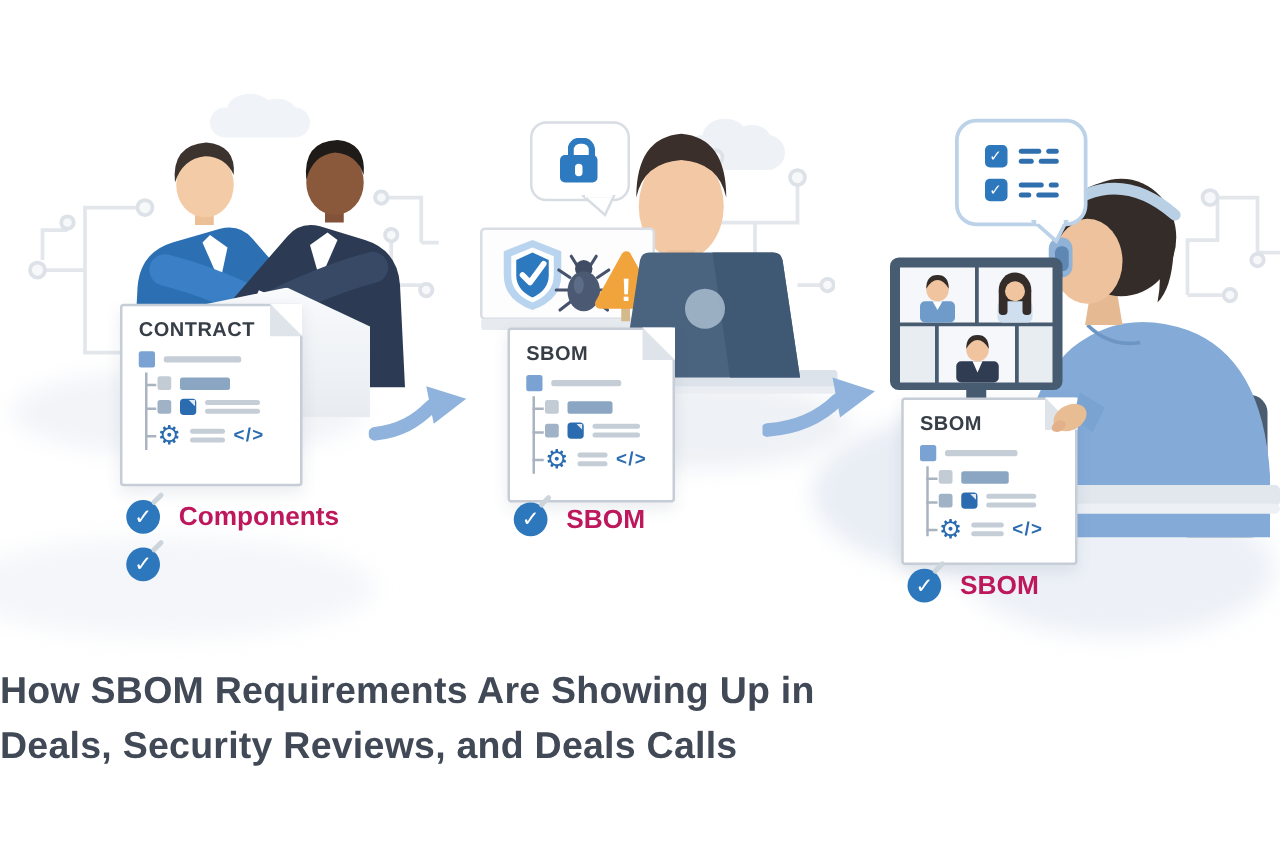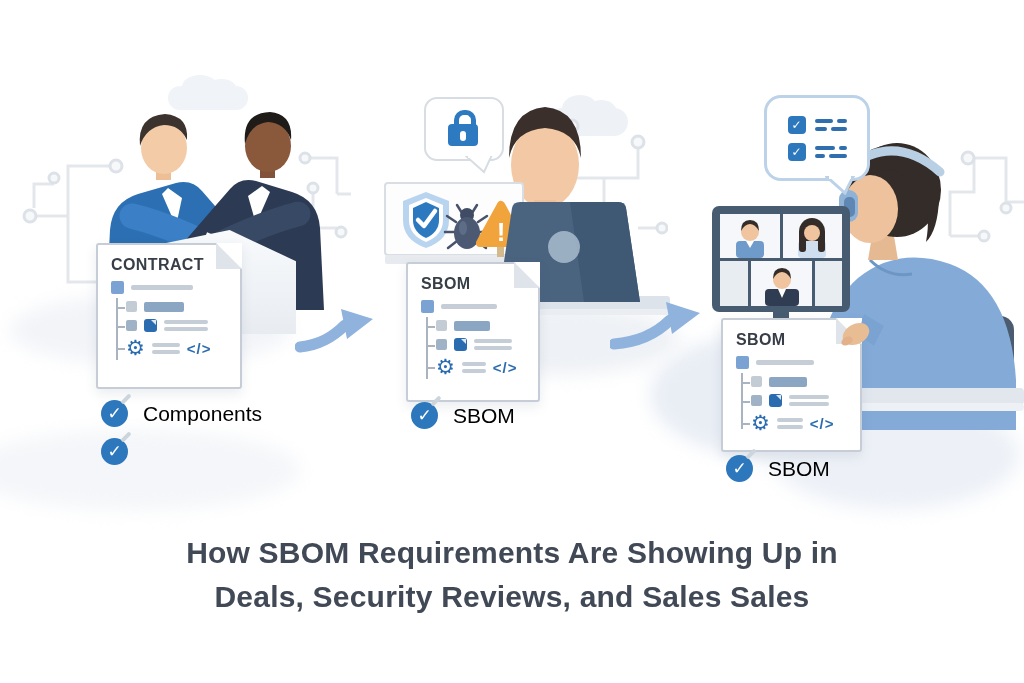--- a/index.html
+++ b/index.html
@@ -46,42 +46,42 @@
   .mini-lines span{display:block;height:4px;border-radius:2px;background:#c5cdd6;}
   .gear{font-family:"DejaVu Sans",sans-serif;font-size:21px;line-height:18px;color:#2b6cb0;flex:0 0 auto;}
   .code-glyph{font-weight:bold;font-size:15px;color:#2b6cb0;letter-spacing:1px;flex:0 0 auto;}
 
   
   .check-item{position:absolute;display:flex;align-items:center;gap:15px;}
   .check-circle{width:27px;height:27px;border-radius:50%;background:#2d77bc;color:#fff;
     display:flex;align-items:center;justify-content:center;font-size:17px;font-weight:bold;position:relative;flex:0 0 auto;}
   .check-circle::after{content:"";position:absolute;top:-3px;right:-4px;width:12px;height:4px;background:#ccd4dc;
     border-radius:2px;transform:rotate(-45deg);}
-  .check-label{font-size:21px;color:#000000;}
+  .check-label{font-size:21px;color:#be185d;font-weight:bold;}
 
   
   .bubble{position:absolute;background:#fff;border:2px solid #d8dde3;border-radius:13px;
     display:flex;align-items:center;justify-content:center;}
   .bubble-tail{position:absolute;bottom:-15px;right:9px;}
   .bubble-blue{border:3px solid #bcd2e8;border-radius:17px;}
   .lock{position:relative;width:32px;height:38px;}
   .lock-shackle{position:absolute;left:6px;top:0;width:12px;height:14px;border:5px solid #2e7ac0;border-bottom:none;
     border-radius:10px 10px 0 0;}
   .lock-body{position:absolute;left:0;top:14px;width:30px;height:22px;background:#2e7ac0;border-radius:4px;}
   .lock-key{position:absolute;left:12px;top:21px;width:6px;height:10px;background:#fff;border-radius:3px;}
   .clist{display:flex;flex-direction:column;gap:9px;}
   .clist-row{display:flex;align-items:center;gap:9px;}
   .cbox{width:18px;height:18px;border-radius:4px;background:#2d77bc;color:#fff;font-size:12px;font-weight:bold;
     display:flex;align-items:center;justify-content:center;flex:0 0 auto;}
   .dashes{display:flex;flex-direction:column;gap:4px;}
   .dash-line{display:flex;gap:4px;}
   .dash-line i{display:block;height:4px;border-radius:2px;background:#2f6fae;}
 
   
-  .title-block{position:absolute;left:0;right:0;top:531px;text-align:center;color:#414956;
+  .title-block{position:absolute;left:0;right:0;top:531px;text-align:left;color:#414956;
     font-size:30px;font-weight:bold;line-height:44px;letter-spacing:.2px;}
 </style>
 </head>
 <body>
 
 <div class="canvas">
 
   <div class="cloud" style="left:168px;top:86px;width:80px;height:24px;"></div>
   <div class="cloud" style="left:548px;top:108px;width:80px;height:28px;background:#eef2f6;"></div>
   <div class="softblob" style="left:650px;top:330px;width:270px;height:130px;"></div>
@@ -421,16 +421,16 @@
     <div class="check-circle">✓</div>
     <div class="check-label">SBOM</div>
   </div>
   <div class="check-item" style="left:726px;top:455px;">
     <div class="check-circle">✓</div>
     <div class="check-label">SBOM</div>
   </div>
 
   <div class="title-block">
     <div>How SBOM Requirements Are Showing Up in</div>
-    <div>Deals, Security Reviews, and Sales Sales</div>
+    <div>Deals, Security Reviews, and Deals Calls</div>
   </div>
 
 </div>
 
 </body></html>

